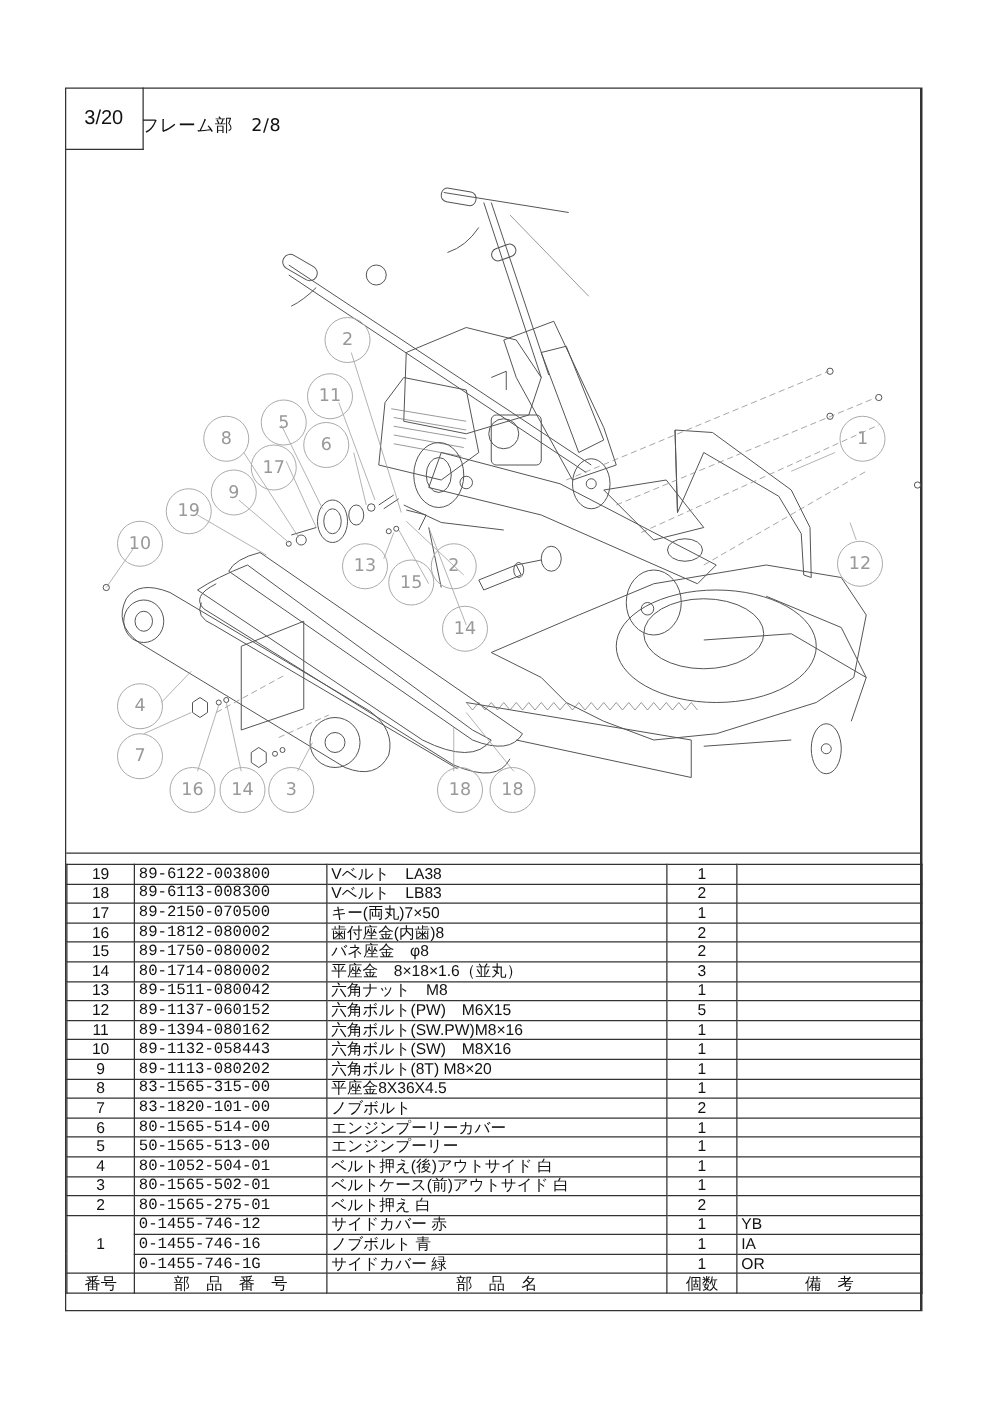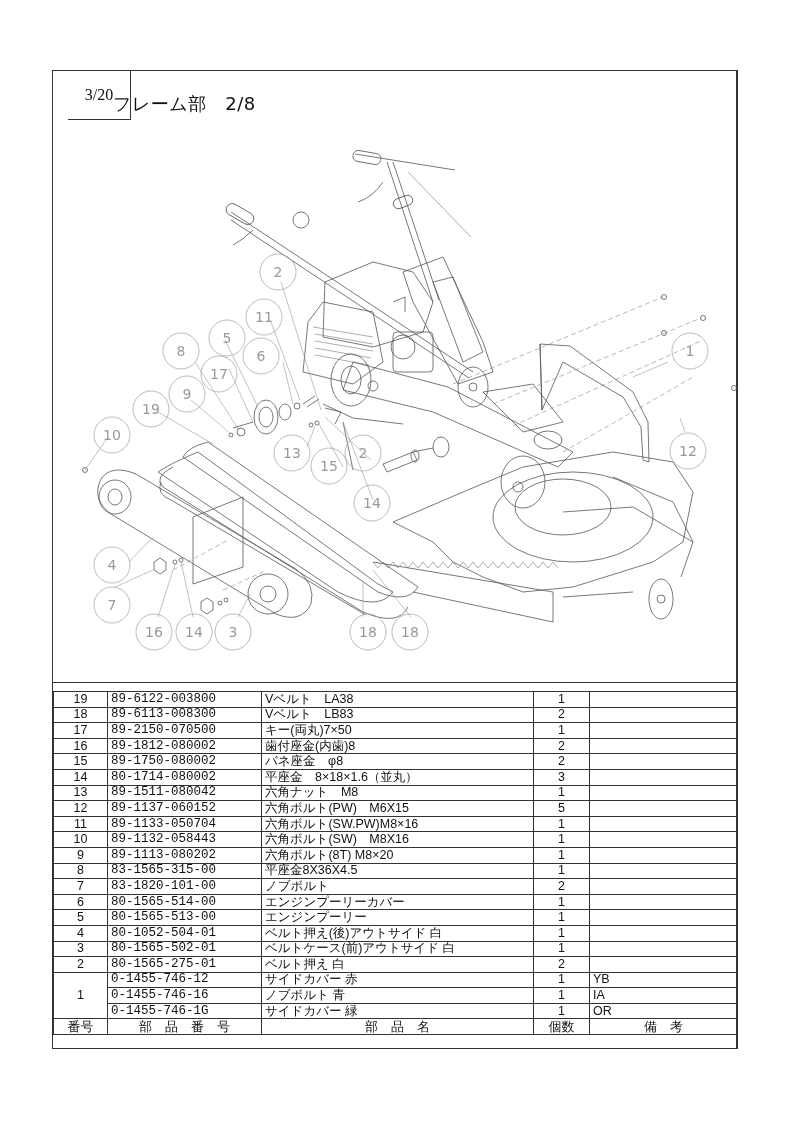--- a/index.html
+++ b/index.html
@@ -1,19 +1,19 @@
 <!DOCTYPE html>
 <html><head>
   <meta charset="utf-8">
   <style>
     html, body { margin: 0; padding: 0; background: #ffffff; }
     body { width: 793px; height: 1122px; position: relative; font-family: "DejaVu Sans", "Liberation Sans", sans-serif; color: #111; }
     .frame { position: absolute; left: 52px; top: 70px; width: 686px; height: 979px; border: 1px solid #333; border-right: 2px solid #333; box-sizing: border-box; }
-    .page-box { position: absolute; left: 52px; top: 70px; width: 63px; height: 50px; border-right: 1px solid #333; border-bottom: 1px solid #333; box-sizing: border-box; display: flex; align-items: center; justify-content: center; font-family: Liberation Serif, serif; font-size: 16px; margin-left: 16px; }
-    .section-title { position: absolute; left: 113px; top: 92px; font-size: 18px; font-family: "DejaVu Sans", sans-serif; letter-spacing: 0.5px; }
+    .page-box { position: absolute; left: 52px; top: 70px; width: 63px; height: 50px; border-right: 1px solid #333; border-bottom: 1px solid #333; box-sizing: border-box; display: flex; align-items: center; justify-content: center; font-family: Liberation Sans, sans-serif; font-size: 16px; }
+    .section-title { position: absolute; left: 113px; top: 92px; font-size: 14px; font-family: "DejaVu Sans", sans-serif; letter-spacing: 0.5px; }
     .diagram { position: absolute; left: 53px; top: 122px; width: 684px; height: 560px; }
     .diagram svg { width: 100%; height: 100%; }
     .callout circle { fill: none; stroke: #aaa; stroke-width: 0.8; }
     .callout text { font-family: "DejaVu Sans", sans-serif; font-size: 14px; fill: #999; text-anchor: middle; dominant-baseline: central; }
     .leader { stroke: #999; stroke-width: 0.6; fill: none; }
     .ln { stroke: #555; stroke-width: 0.8; fill: none; }
     .ln2 { stroke: #777; stroke-width: 0.6; fill: none; }
     .dash { stroke: #888; stroke-width: 0.6; stroke-dasharray: 5 3; fill: none; }
     table.parts { position: absolute; left: 53px; top: 691px; width: 684px; border-collapse: collapse; table-layout: fixed; font-family: "Liberation Sans", sans-serif; font-size: 12.5px; }
     table.parts td { border: 1px solid #333; height: 14.6px; padding: 0 3px; line-height: 13px; white-space: nowrap; overflow: hidden; }
@@ -330,21 +330,21 @@
       </tr>
       <tr>
         <td class="no">12</td>
         <td class="pn">89-1137-060152</td>
         <td>六角ボルト(PW)　M6X15</td>
         <td class="qty">5</td>
         <td></td>
       </tr>
       <tr>
         <td class="no">11</td>
-        <td class="pn">89-1133-050704</td>
+        <td class="pn">89-1394-080162</td>
         <td>六角ボルト(SW.PW)M8×16</td>
         <td class="qty">1</td>
         <td></td>
       </tr>
       <tr>
         <td class="no">10</td>
         <td class="pn">89-1132-058443</td>
         <td>六角ボルト(SW)　M8X16</td>
         <td class="qty">1</td>
         <td></td>
@@ -372,21 +372,21 @@
       </tr>
       <tr>
         <td class="no">6</td>
         <td class="pn">80-1565-514-00</td>
         <td>エンジンプーリーカバー</td>
         <td class="qty">1</td>
         <td></td>
       </tr>
       <tr>
         <td class="no">5</td>
-        <td class="pn">80-1565-513-00</td>
+        <td class="pn">50-1565-513-00</td>
         <td>エンジンプーリー</td>
         <td class="qty">1</td>
         <td></td>
       </tr>
       <tr>
         <td class="no">4</td>
         <td class="pn">80-1052-504-01</td>
         <td>ベルト押え(後)アウトサイド 白</td>
         <td class="qty">1</td>
         <td></td>

